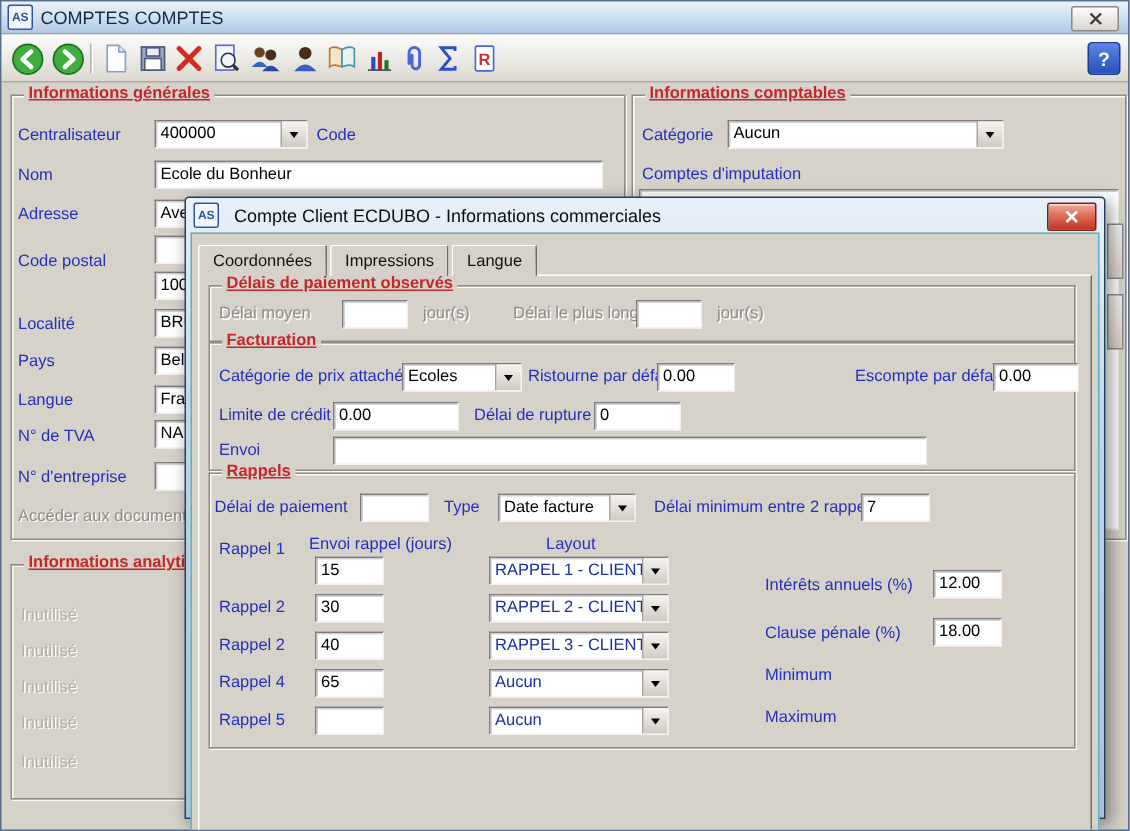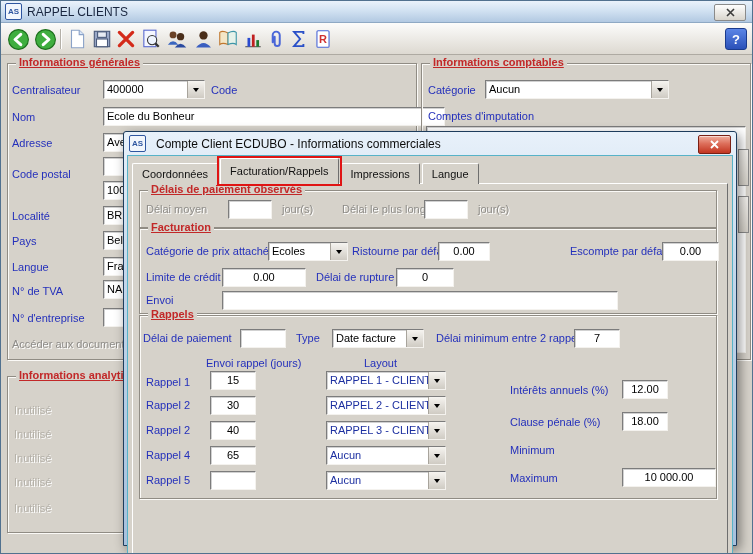--- a/index.html
+++ b/index.html
@@ -28,21 +28,21 @@
   
   .grp{position:absolute;border:1px solid #908c84;box-shadow:1px 1px 0 #fbfaf7, inset 1px 1px 0 #fbfaf7;}
   .legend{position:absolute;top:-8px;left:8px;background:#d6d2ca;padding:0 3px;font-weight:bold;
     color:#c22828;text-decoration:underline;white-space:nowrap;}
   .lbl{position:absolute;color:#2430bb;white-space:nowrap;}
   .glbl{position:absolute;color:#8e8c88;white-space:nowrap;text-shadow:1px 1px 0 #fff;}
   .dis{position:absolute;color:#b4b0a8;white-space:nowrap;text-shadow:1px 1px 0 #fcfcfc;}
   .field{position:absolute;background:#fff;height:19px;line-height:17px;padding:0 3px;box-sizing:border-box;
     border:1px solid #7c7c7c;border-bottom-color:#f4f2ee;border-right-color:#f4f2ee;
     box-shadow:inset 1px 1px 0 rgba(0,0,0,.18);overflow:hidden;white-space:nowrap;}
-  .num{text-align:center;}
+  .num{text-align:left;}
   .combo{position:absolute;height:19px;display:flex;box-sizing:border-box;background:#fff;
     border:1px solid #7c7c7c;border-bottom-color:#f4f2ee;border-right-color:#f4f2ee;
     box-shadow:inset 1px 1px 0 rgba(0,0,0,.18);}
   .combo-text{flex:1;padding:1px 3px;line-height:15px;overflow:hidden;white-space:nowrap;}
   .combo-btn{width:16px;background:linear-gradient(#f6f4f0,#cfcbc3);border-left:1px solid #a8a49c;
     display:flex;align-items:center;justify-content:center;}
   .tri{width:0;height:0;border-left:3px solid transparent;border-right:3px solid transparent;border-top:4px solid #000;}
   .blue-text{color:#1c2fa0;}
   .listbox{position:absolute;background:#fff;border:1px solid #7c7c7c;border-bottom-color:#f4f2ee;border-right-color:#f4f2ee;
     box-shadow:inset 1px 1px 0 rgba(0,0,0,.18);}
@@ -77,21 +77,21 @@
     background:linear-gradient(#5b85e6,#2a50b8);border:1px solid #1a3a8c;color:#fff;font-weight:bold;
     font-size:13px;display:flex;align-items:center;justify-content:center;}
 </style>
 </head>
 <body>
 
 <div id="screen">
 
   <div class="titlebar">
     <span class="app-icon">AS</span>
-    <span class="win-title">RAPPEL CLIENTS</span>
+    <span class="win-title">COMPTES COMPTES</span>
     <span class="win-close">
       <svg width="9" height="9" viewBox="0 0 9 9">
           <path d="M1 1 L8 8 M8 1 L1 8" stroke="#3c3c3c" stroke-width="1.6"></path>
         </svg>
     </span>
   </div>
 
   <div class="toolbar">
     <span class="tbtn" style="left:4px">
       <svg width="23" height="23" viewBox="0 0 20 20">
@@ -183,21 +183,21 @@
     <span class="lbl" style="left:4px;top:20px">Centralisateur</span>
     <span class="combo" style="left:95px;top:16px;width:102px">
       <span class="combo-text">400000</span>
       <span class="combo-btn">
           <span class="tri"></span>
         </span>
     </span>
     <span class="lbl" style="left:203px;top:20px">Code</span>
 
     <span class="lbl" style="left:4px;top:47px">Nom</span>
-    <span class="field" style="left:95px;top:43px;width:342px">Ecole du Bonheur</span>
+    <span class="field" style="left:95px;top:43px;width:299px">Ecole du Bonheur</span>
 
     <span class="lbl" style="left:4px;top:73px">Adresse</span>
     <span class="field" style="left:95px;top:69px;width:299px">Ave</span>
     <span class="field" style="left:95px;top:93px;width:299px"></span>
 
     <span class="lbl" style="left:4px;top:104px">Code postal</span>
     <span class="field" style="left:95px;top:117px;width:70px">100</span>
 
     <span class="lbl" style="left:4px;top:146px">Localité</span>
     <span class="field" style="left:95px;top:142px;width:200px">BRU</span>
@@ -249,24 +249,20 @@
       <span class="dlg-close">
         <svg width="9" height="9" viewBox="0 0 9 9">
             <path d="M1 1 L8 8 M8 1 L1 8" stroke="#fff" stroke-width="1.8"></path>
           </svg>
       </span>
     </div>
     <div class="dlg-body">
 
       <div class="tabs">
         <span class="tab">Coordonnées</span>
-        <span class="tab active">
-          <span>Facturation/Rappels</span>
-          <span class="tab-highlight"></span>
-        </span>
         <span class="tab">Impressions</span>
         <span class="tab">Langue</span>
       </div>
 
       <div class="panel">
 
         <div class="grp" style="left:6px;top:6px;right:10px;height:36px">
           <span class="legend">Délais de paiement observés</span>
           <span class="glbl" style="left:6px;top:12px">Délai moyen</span>
           <span class="field" style="left:88px;top:9px;width:44px"></span>
@@ -310,21 +306,21 @@
             <span class="combo-btn">
                 <span class="tri"></span>
               </span>
           </span>
           <span class="lbl" style="left:296px;top:16px">Délai minimum entre 2 rappels</span>
           <span class="field num" style="left:434px;top:13px;width:46px">7</span>
 
           <span class="lbl" style="left:66px;top:41px">Envoi rappel (jours)</span>
           <span class="lbl" style="left:224px;top:41px">Layout</span>
 
-          <span class="lbl" style="left:6px;top:60px">Rappel 1</span>
+          <span class="lbl" style="left:6px;top:44px">Rappel 1</span>
           <span class="field num" style="left:70px;top:55px;width:46px">15</span>
           <span class="combo" style="left:186px;top:55px;width:120px">
             <span class="combo-text blue-text">RAPPEL 1 - CLIENTS</span>
             <span class="combo-btn">
                 <span class="tri"></span>
               </span>
           </span>
 
           <span class="lbl" style="left:6px;top:83px">Rappel 2</span>
           <span class="field num" style="left:70px;top:80px;width:46px">30</span>
@@ -361,21 +357,20 @@
                 <span class="tri"></span>
               </span>
           </span>
 
           <span class="lbl" style="left:370px;top:68px">Intérêts annuels (%)</span>
           <span class="field num" style="left:482px;top:64px;width:46px">12.00</span>
           <span class="lbl" style="left:370px;top:100px">Clause pénale (%)</span>
           <span class="field num" style="left:482px;top:96px;width:46px">18.00</span>
           <span class="lbl" style="left:370px;top:128px">Minimum</span>
           <span class="lbl" style="left:370px;top:156px">Maximum</span>
-          <span class="field num" style="left:482px;top:152px;width:94px">10 000.00</span>
         </div>
       </div>
 
       <span class="dlg-btn" style="left:305px;top:352px;width:82px">Abandonner</span>
       <span class="dlg-btn" style="left:213px;top:352px;width:84px">Enregistrer</span>
       <span class="dlg-help" style="left:395px;top:352px">?</span>
     </div>
   </div>
 
 </div>

